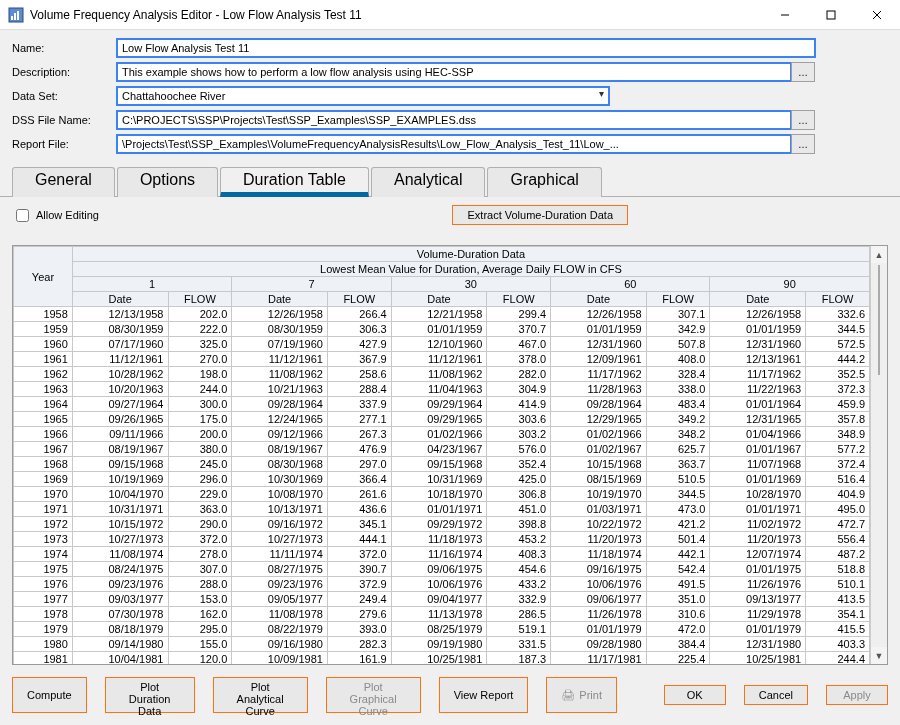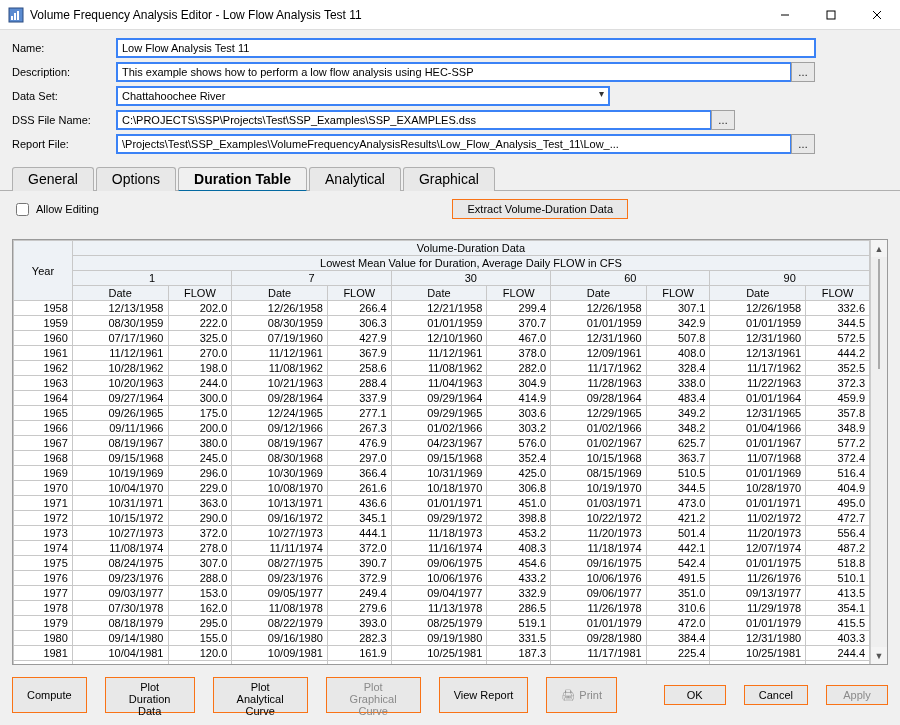--- a/index.html
+++ b/index.html
@@ -83,34 +83,33 @@
   }
 
   .tabs {
     display:flex;
     padding: 0 12px;
     margin-top:4px;
     border-bottom:1px solid #b0b0b0;
     background:#f0f0f0;
   }
   .tab {
-    padding:3px 15px;
+    padding:3px 22px;
     border:1px solid #b0b0b0;
     border-bottom:none;
     background:#e8e8e8;
     margin-right:2px;
-    font-size:14px;
+    font-size:16px;
     position:relative;
     top:1px;
     border-radius:3px 3px 0 0;
   }
   .tab.active {
     background:#f0f0f0;
-    border-bottom:1px solid #0369a1;
-    font-weight:bold;
+    border-bottom:5px solid #0369a1;
   }
 
   .tab-body {
     padding:8px 12px 4px 12px;
     flex:1;
     display:flex;
     flex-direction:column;
     overflow:hidden;
   }
   .toolbar-row {
@@ -238,21 +237,21 @@
       <span class="combo-wrap">
         <select class="combo">
           <option>Chattahoochee River</option>
         </select>
       </span>
     </div>
   </div>
   <div class="form-row">
     <label>DSS File Name:</label>
     <div class="field">
-      <input type="text" style="width: 596px;" value="C:\PROJECTS\SSP\Projects\Test\SSP_Examples\SSP_EXAMPLES.dss">
+      <input type="text" style="width: 676px;" value="C:\PROJECTS\SSP\Projects\Test\SSP_Examples\SSP_EXAMPLES.dss">
       <button class="browse-btn">…</button>
     </div>
   </div>
   <div class="form-row">
     <label>Report File:</label>
     <div class="field">
       <input type="text" style="width: 676px;" value="\Projects\Test\SSP_Examples\VolumeFrequencyAnalysisResults\Low_Flow_Analysis_Test_11\Low_...">
       <button class="browse-btn">…</button>
     </div>
   </div>

